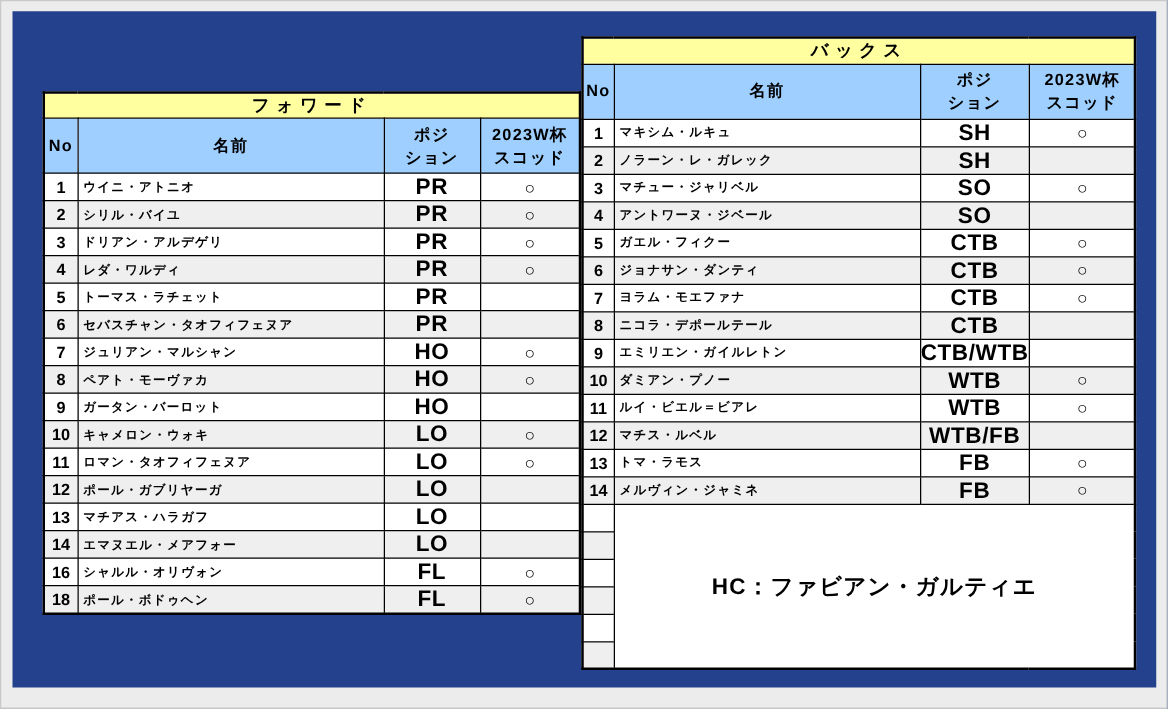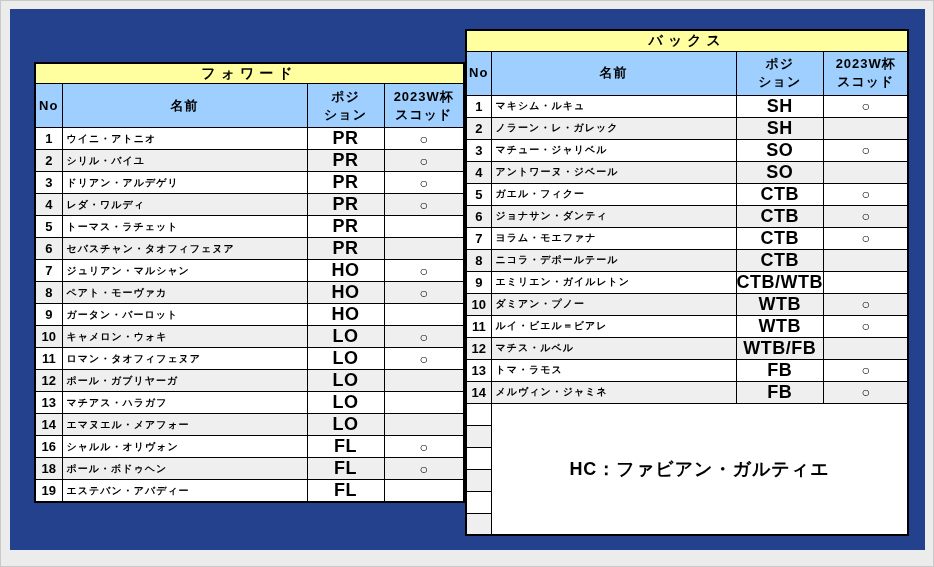--- a/index.html
+++ b/index.html
@@ -189,26 +189,20 @@
             <td class="c-name">シャルル・オリヴォン</td>
             <td class="c-pos">FL</td>
             <td class="c-squad">○</td>
           </tr>
           <tr>
             <td class="c-no">18</td>
             <td class="c-name">ポール・ボドゥヘン</td>
             <td class="c-pos">FL</td>
             <td class="c-squad">○</td>
           </tr>
-          <tr>
-            <td class="c-no">19</td>
-            <td class="c-name">エステバン・アバディー</td>
-            <td class="c-pos">FL</td>
-            <td class="c-squad"></td>
-          </tr>
         </tbody>
     </table>
 
     <table class="roster">
       <colgroup>
         <col style="width:25px">
           <col style="width:245px">
           <col style="width:72px">
           <col style="width:85px">
       </colgroup>

